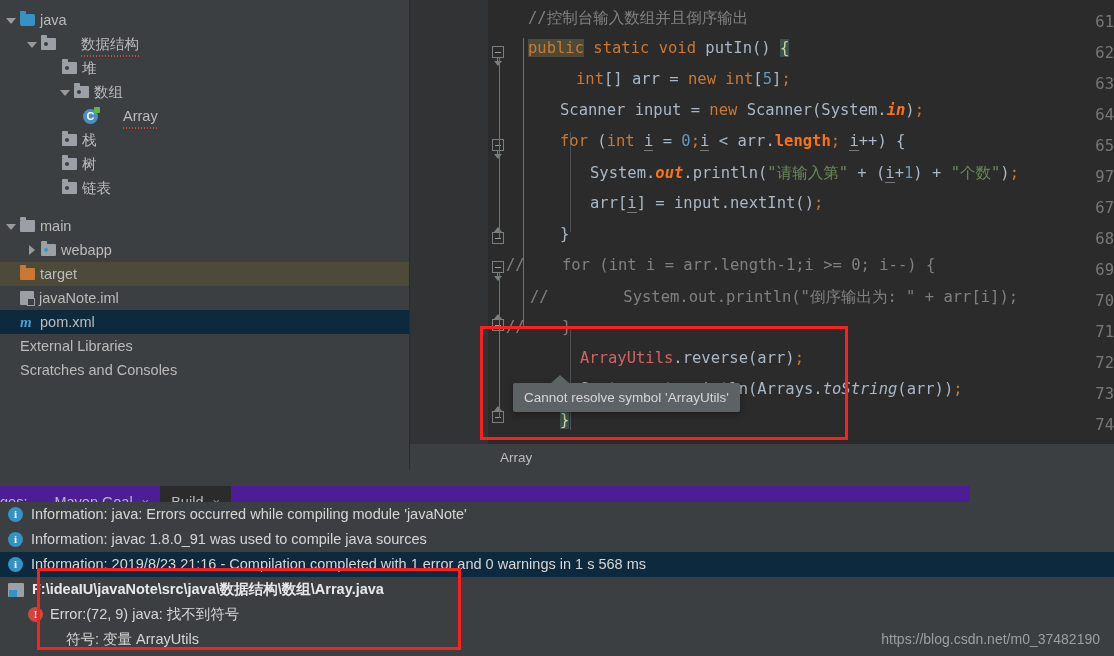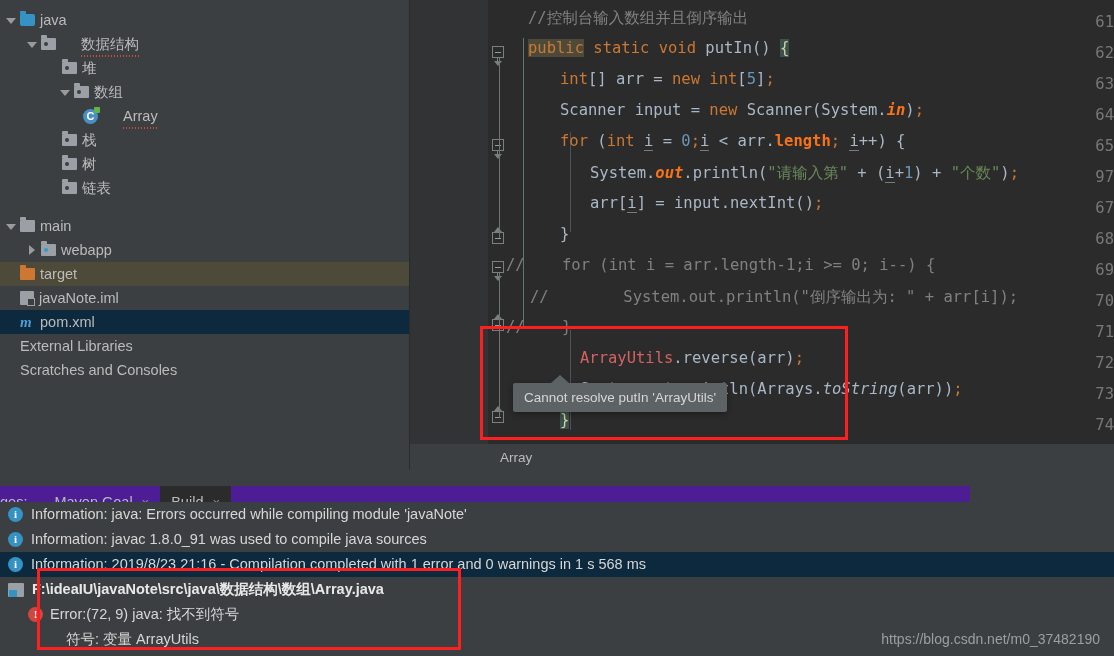--- a/index.html
+++ b/index.html
@@ -320,21 +320,21 @@
 
     <div class="indent-guide teal" style="left:113px;top:38px;height:290px;"></div>
     <div class="indent-guide" style="left:160px;top:132px;height:100px;"></div>
     <div class="indent-guide" style="left:160px;top:330px;height:100px;"></div>
 
     <div class="codearea">
       <div class="cline" style="left:18px;top:8px;"><span class="cmt">//控制台输入数组并且倒序输出</span></div>
 
       <div class="cline" style="left:18px;top:39px;"><span class="k hl-kw">public</span><span class="k"> static void </span><span>putIn</span><span style="color:#a9b7c6">()</span> <span class="hl-br" style="color:#d0d0a0">{</span></div>
 
-      <div class="cline" style="left:50px;top:70px;"><span class="k">int</span><span>[] arr = </span><span class="k">new</span> <span class="k">int</span><span>[</span><span class="num">5</span><span>]</span><span class="k">;</span></div>
+      <div class="cline" style="left:66px;top:70px;"><span class="k">int</span><span>[] arr = </span><span class="k">new</span> <span class="k">int</span><span>[</span><span class="num">5</span><span>]</span><span class="k">;</span></div>
 
       <div class="cline" style="left:50px;top:101px;"><span>Scanner input = </span><span class="k">new</span><span> Scanner(System.</span><span class="fld">in</span><span>)</span><span class="k">;</span></div>
 
       <div class="cline" style="left:50px;top:132px;"><span class="k">for</span><span> (</span><span class="k">int</span> <span class="ul">i</span><span> = </span><span class="num">0</span><span class="k">;</span><span class="ul">i</span><span> &lt; arr.</span><span class="fld" style="font-style:normal;">length</span><span class="k">;</span> <span class="ul">i</span><span>++) {</span></div>
 
       <div class="cline" style="left:80px;top:163px;"><span>System.</span><span class="fld">out</span><span>.println(</span><span class="str">"请输入第"</span><span> + (</span><span class="ul">i</span><span>+</span><span class="num">1</span><span>) + </span><span class="str">"个数"</span><span>)</span><span class="k">;</span></div>
 
       <div class="cline" style="left:80px;top:194px;"><span>arr[</span><span class="ul">i</span><span>] = input.nextInt()</span><span class="k">;</span></div>
 
       <div class="cline" style="left:50px;top:225px;"><span>}</span></div>
@@ -345,21 +345,21 @@
 
       <div class="cline" style="left:70px;top:349px;"><span class="err">ArrayUtils</span><span>.reverse(arr)</span><span class="k">;</span></div>
 
       <div class="cline" style="left:70px;top:380px;"><span>System.out.println(Arrays.</span><span class="ital">toString</span><span>(arr))</span><span class="k">;</span></div>
 
       <div class="cline" style="left:50px;top:411px;"><span class="hl-br" style="color:#d0d0a0">}</span></div>
     </div>
 
     <div class="tooltip" style="left:103px;top:383px;">
       <div class="tip-arrow"></div>
-      <span>Cannot resolve putIn 'ArrayUtils'</span>
+      <span>Cannot resolve symbol 'ArrayUtils'</span>
     </div>
 
     <div class="anno" style="left:70px;top:326px;width:368px;height:114px;"></div>
   </div>
 
   <div class="breadcrumb">
     <span>Array</span>
   </div>
 
   <div class="bottom">

